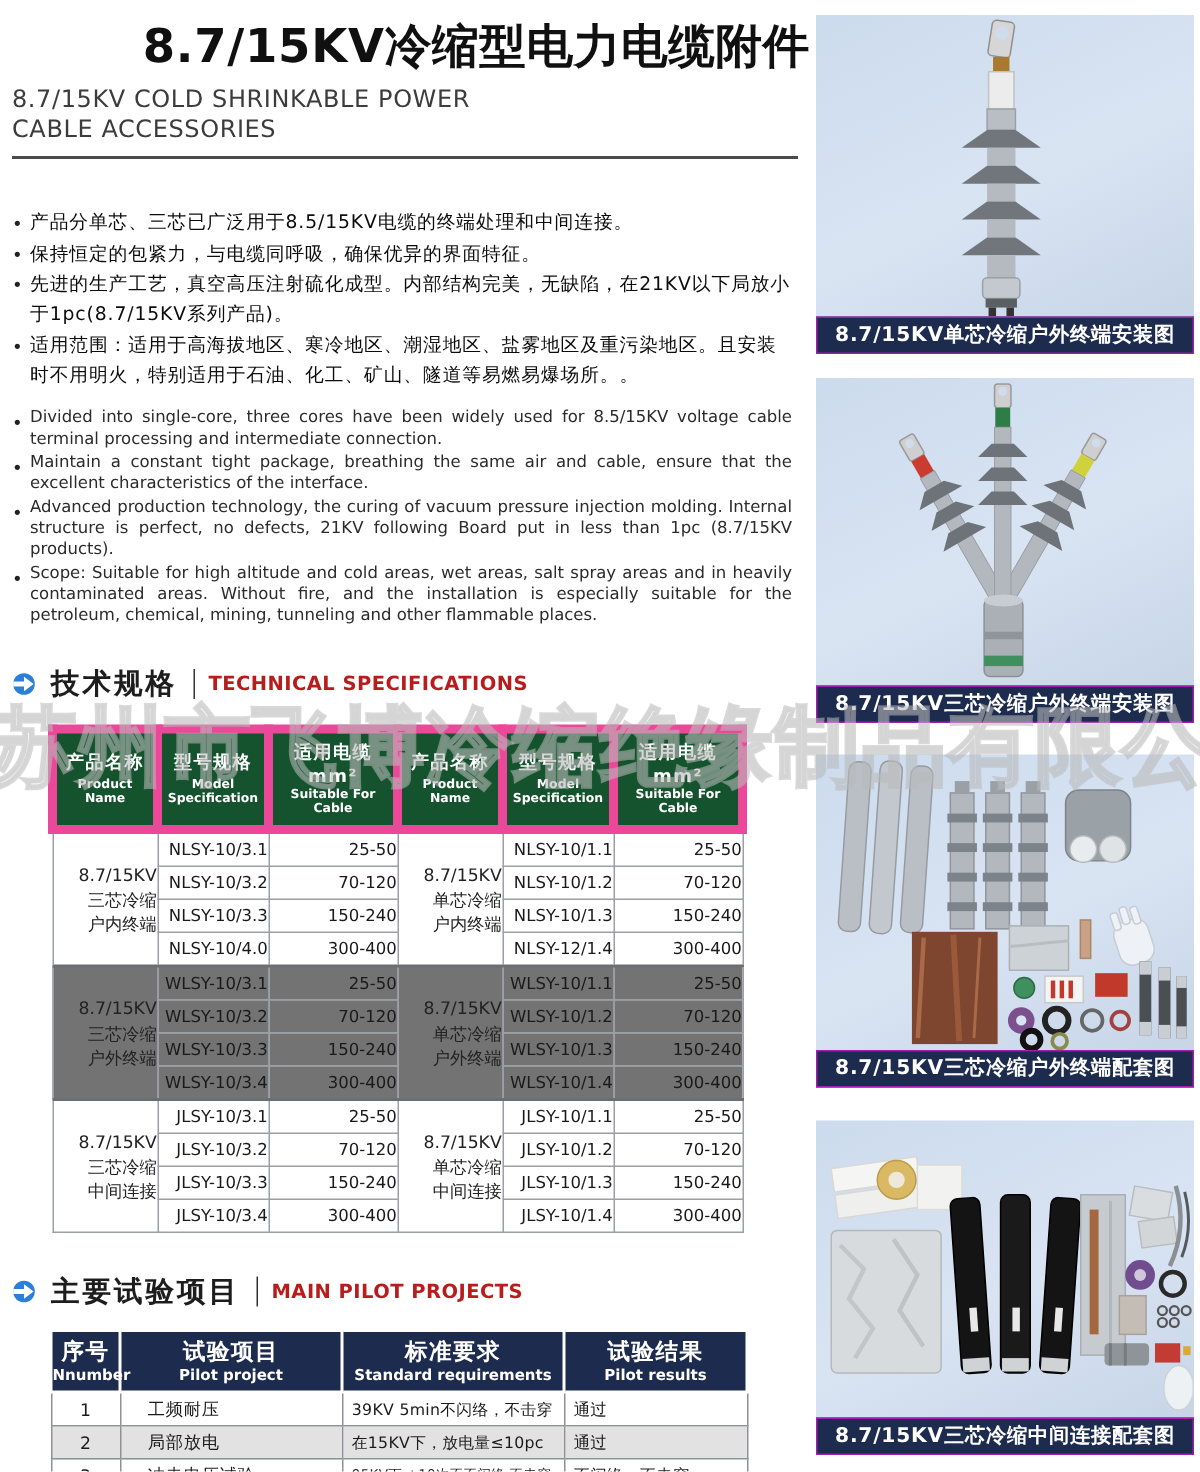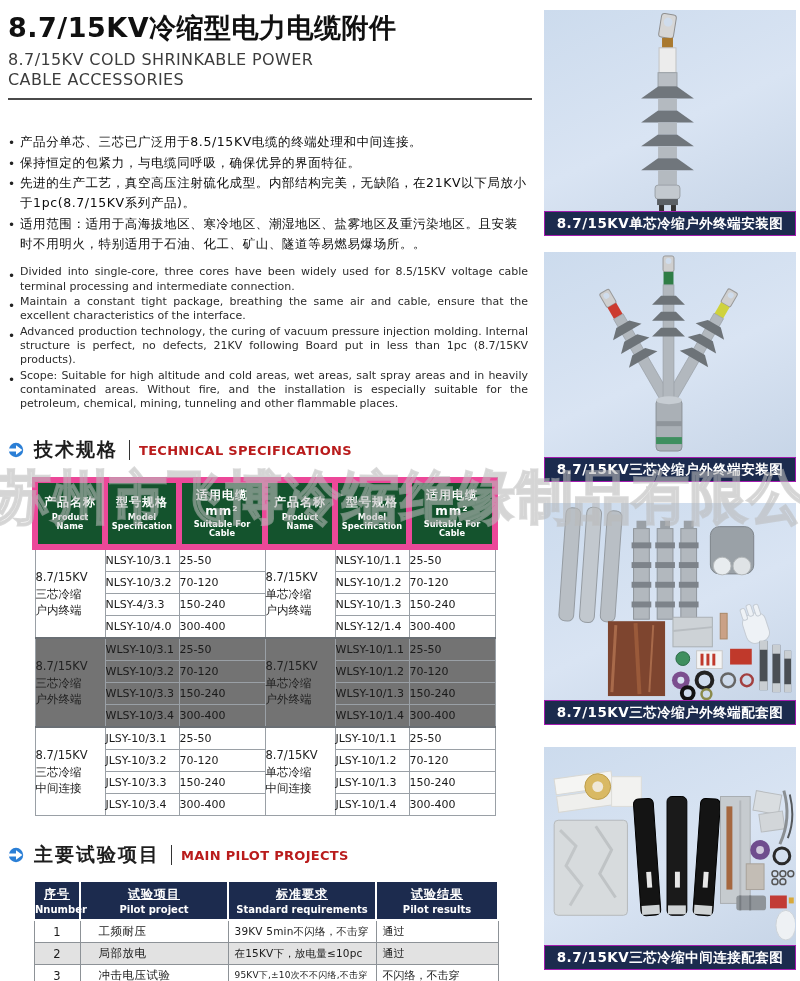--- a/index.html
+++ b/index.html
@@ -1,21 +1,21 @@
 <!DOCTYPE html>
 <html><head>
 <meta charset="utf-8">
 <style>
   html,body{margin:0;padding:0;background:#fff;}
   body{width:800px;height:981px;font-family:"DejaVu Sans","Liberation Sans",sans-serif;position:relative;overflow:hidden;}
   .page{position:absolute;inset:0;background:#fff;}
 
   
   .left-col{position:absolute;left:8px;top:8px;width:532px;}
-  .title{font-size:27px;font-weight:bold;color:#101010;margin:2px 0 4px 0;letter-spacing:0.5px;}
+  .title{font-size:31px;font-weight:bold;color:#101010;margin:2px 0 4px 0;letter-spacing:0.5px;text-align:right;}
   .subtitle{font-size:16px;color:#3c3c3c;line-height:1.28;letter-spacing:0.4px;}
   .rule{height:2px;background:#4a4a4a;width:524px;margin-top:7px;}
 
   .bullets-cn{margin-top:32px;width:520px;}
   .bullets-en{margin-top:12px;width:520px;}
   .b-row{display:flex;align-items:flex-start;margin-bottom:1px;}
   .b-dot{width:12px;flex:0 0 12px;color:#222;}
   .b-dot::before{content:"•";font-size:12px;}
   .bullets-cn .b-txt{font-size:12.5px;color:#0c0c0c;line-height:1.58;letter-spacing:0.6px;}
   .bullets-en .b-txt{font-size:11px;color:#2b2b2b;line-height:1.3;text-align:justify;}
@@ -25,29 +25,29 @@
   .sec-cn{font-size:19px;font-weight:bold;color:#1d1d1d;letter-spacing:2px;}
   .sec-sep{width:1px;height:20px;background:#333;margin:0 9px 0 11px;}
   .sec-en{font-size:13px;font-weight:bold;color:#b91c1c;letter-spacing:0.3px;}
 
   
   table{border-collapse:collapse;}
   .spec-table{margin:14px 0 0 24px;width:460px;table-layout:fixed;}
   .spec-table th{background:#14532d;color:#fff;border:6px solid #ec4899;padding:4px 0 5px 0;}
   .spec-table th .h-cn{font-size:12px;font-weight:bold;letter-spacing:1px;}
   .spec-table th .h-en{font-size:9px;font-weight:bold;margin-top:1px;transform:scale(0.92);}
-  .spec-table td{border:1px solid #9aa0a6;text-align:left;font-size:11px;color:#1a1a1a;padding:2px 0;height:17px;}
+  .spec-table td{border:1px solid #9aa0a6;text-align:right;font-size:11px;color:#1a1a1a;padding:2px 0;height:17px;}
   .spec-table tr.g-top td{border-top:2px solid #6a6f74;}
   .spec-table .gname{font-size:11.5px;line-height:1.45;color:#222;}
   .spec-table tbody tr.shade td{background:#737373;}
 
   
   .pilot-table{margin:12px 0 0 25px;width:464px;table-layout:fixed;}
   .pilot-table th{background:#1c2b4e;color:#fff;border:2px solid #fff;padding:4px 0;}
-  .pilot-table th .h-cn{font-size:12px;font-weight:bold;letter-spacing:1px;text-decoration:underline;}
+  .pilot-table th .h-cn{font-size:15px;font-weight:bold;letter-spacing:1px;}
   .pilot-table th .h-en{font-size:10px;font-weight:bold;margin-top:1px;}
   .pilot-table td{border:1px solid #8d9297;color:#1a1a1a;padding:3px 6px;vertical-align:middle;}
   .pilot-table tr.alt td{background:#e2e2e2;}
   .c-no{text-align:center;font-size:11.5px;}
   .c-proj{font-size:11.5px;padding-left:18px !important;letter-spacing:0.5px;}
   .c-std{font-size:10.5px;white-space:nowrap;overflow:hidden;letter-spacing:0.2px;margin-top:33px;}
   .c-res{font-size:11px;white-space:nowrap;overflow:hidden;}
   .tiny{font-size:8.5px !important;white-space:normal !important;line-height:1.25;letter-spacing:0 !important;}
   .tiny-r{font-size:9px !important;}
 
@@ -183,21 +183,21 @@
           <td>NLSY-10/1.1</td>
           <td>25-50</td>
         </tr>
         <tr>
             <td>NLSY-10/3.2</td>
             <td>70-120</td>
             <td>NLSY-10/1.2</td>
             <td>70-120</td>
           </tr>
         <tr>
-            <td>NLSY-4/3.3</td>
+            <td>NLSY-10/3.3</td>
             <td>150-240</td>
             <td>NLSY-10/1.3</td>
             <td>150-240</td>
           </tr>
         <tr>
             <td>NLSY-10/4.0</td>
             <td>300-400</td>
             <td>NLSY-12/1.4</td>
             <td>300-400</td>
           </tr>

